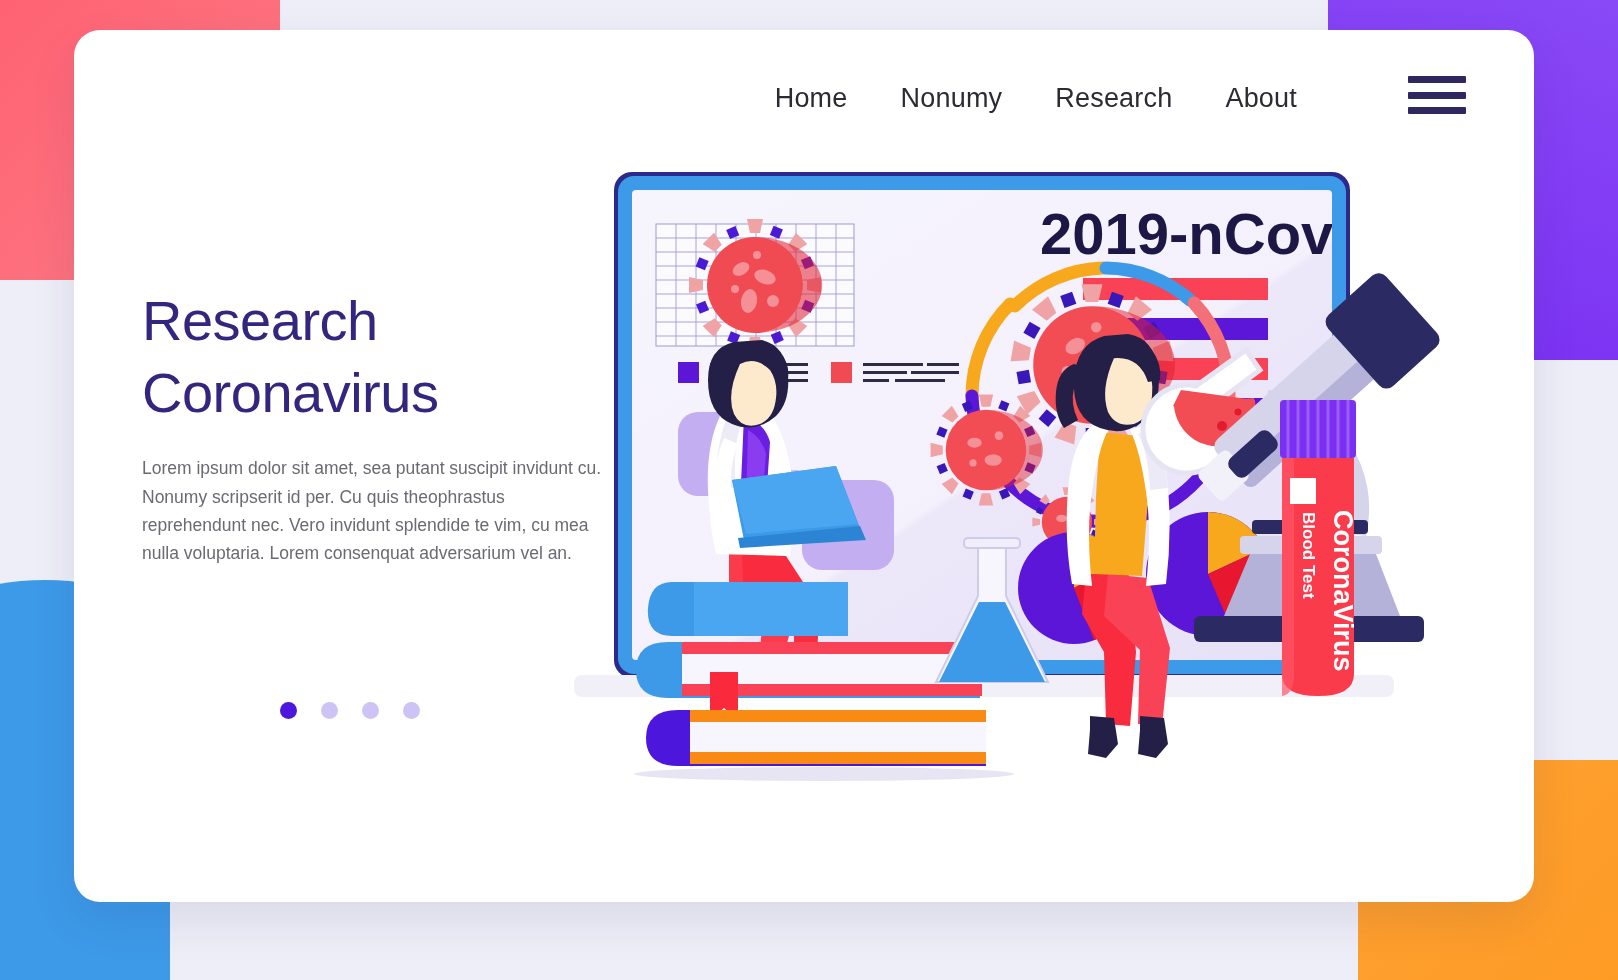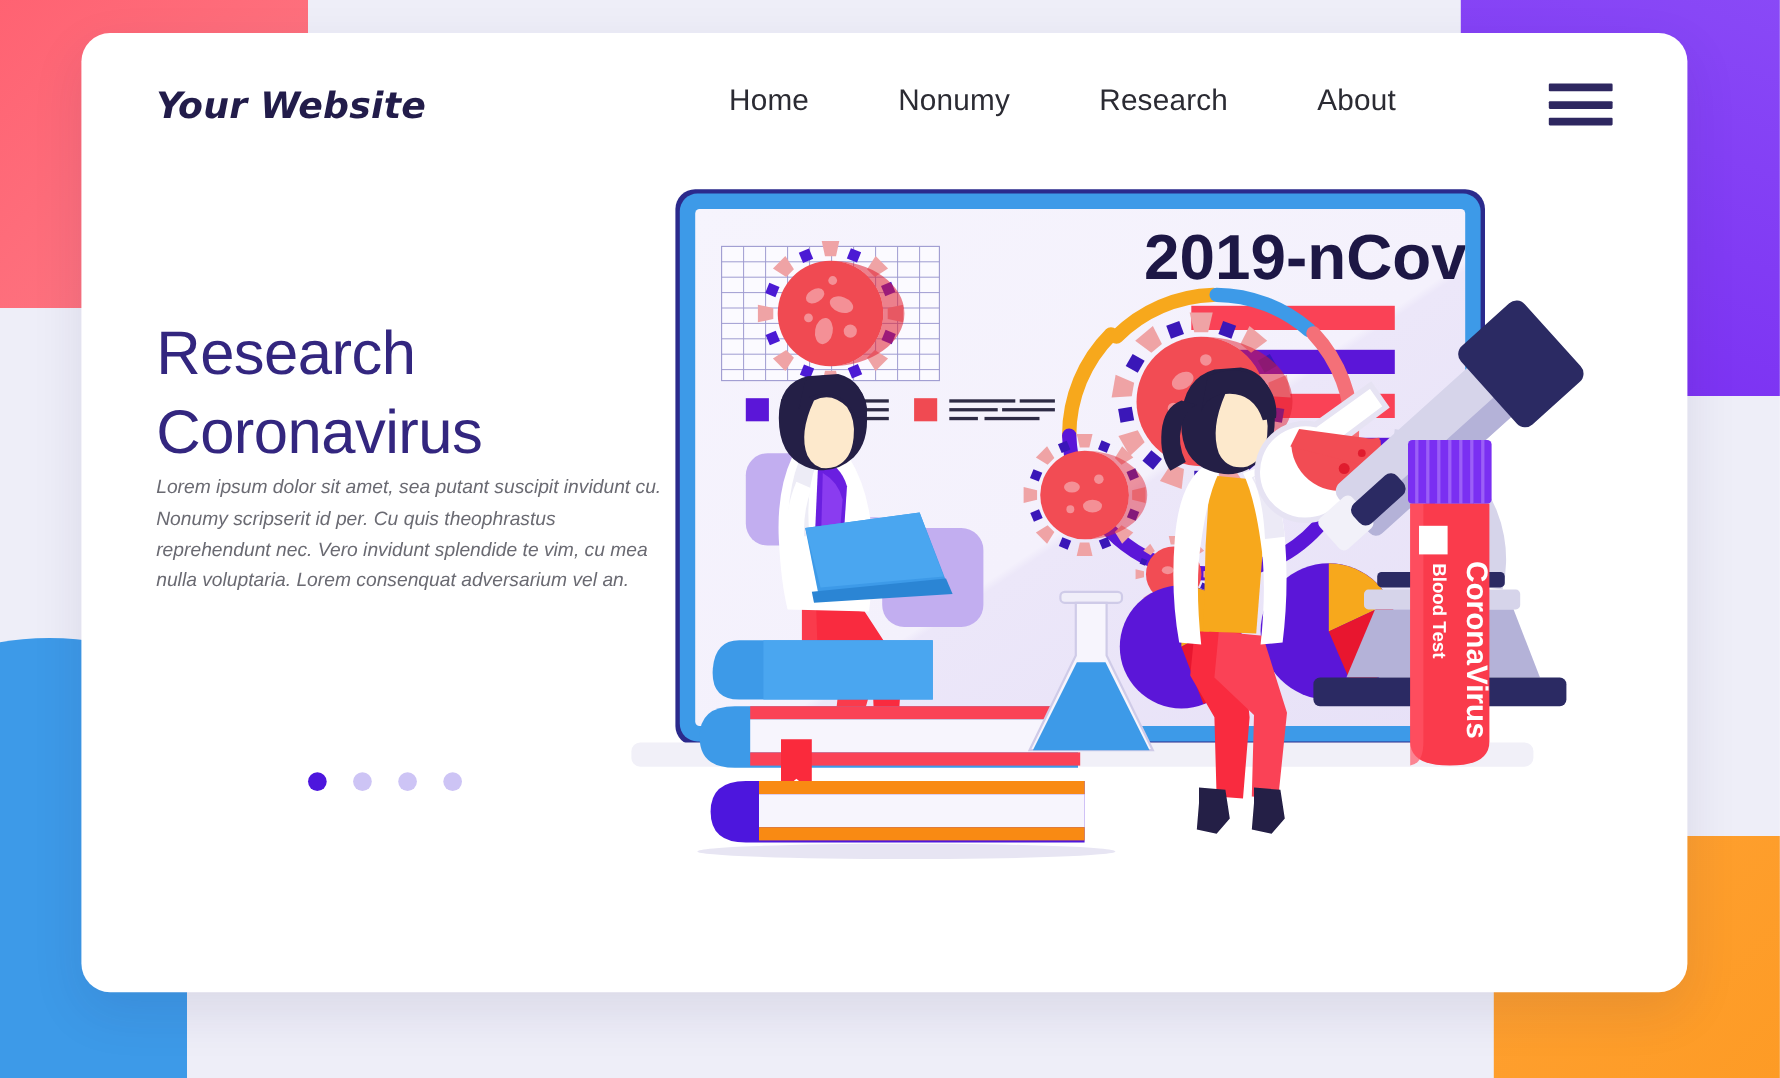--- a/index.html
+++ b/index.html
@@ -54,41 +54,41 @@
     position:absolute; left:0; top:0; width:100%; height:130px;
     display:flex; align-items:center;
     padding:0 68px 0 68px;
   }
   #logo {
     font-size:33px; font-weight:bold; font-style:italic;
     color:#221c4a; letter-spacing:.2px;
     font-family:"DejaVu Sans", sans-serif;
   }
   #nav {
-    margin-left:auto; display:flex; align-items:flex-start; gap:81px;
+    margin-left:auto; display:flex; align-items:flex-end; gap:53px;
   }
   .nav-link {
     font-size:27px; color:#2b2b33; letter-spacing:.2px;
     text-decoration:none; cursor:pointer; white-space:nowrap;
   }
   #hamburger {
     margin-left:58px; width:58px; height:38px; cursor:pointer;
     display:flex; flex-direction:column; justify-content:space-between;
   }
   #hamburger i { display:block; height:7px; background:#2e2760; border-radius:1px; }
 
   
   #hero-text { position:absolute; left:68px; top:255px; width:500px; }
   #hero-title {
     font-size:56px; line-height:1.28; font-weight:normal;
     color:#33267f; letter-spacing:-.5px;
   }
   #hero-para {
-    font-size:17.5px; line-height:1.62;
-    color:#6a6a72; width:460px;font-style:italic;
+    margin-top:26px; font-size:17.5px; line-height:1.62;
+    color:#6a6a72; width:460px;
   }
   #cta {
     position:absolute; left:143px; top:580px;
     padding:0 38px; height:66px; line-height:66px;
     background:#fa4256; color:#fff; font-size:27px;
     border:none; border-radius:34px; cursor:pointer;
     box-shadow:0 0 24px 8px rgba(250,66,86,0.22);
   }
   #dots { position:absolute; left:206px; top:672px; display:flex; gap:24px; }
   .dot { width:17px; height:17px; border-radius:50%; background:#cdc4f5; cursor:pointer; }
@@ -102,21 +102,20 @@
 <body>
 
 <div class="deco" id="deco-coral"></div>
 <div class="deco" id="deco-purple"></div>
 <div class="deco" id="deco-blue"></div>
 <div class="deco" id="deco-orange"></div>
 
 <div id="card">
 
   <div id="header">
-    <div id="logo">Your Website</div>
     <nav id="nav">
       <a class="nav-link">Home</a>
       <a class="nav-link">Nonumy</a>
       <a class="nav-link">Research</a>
       <a class="nav-link">About</a>
       <div id="hamburger">
         <i></i>
         <i></i>
         <i></i>
       </div>

